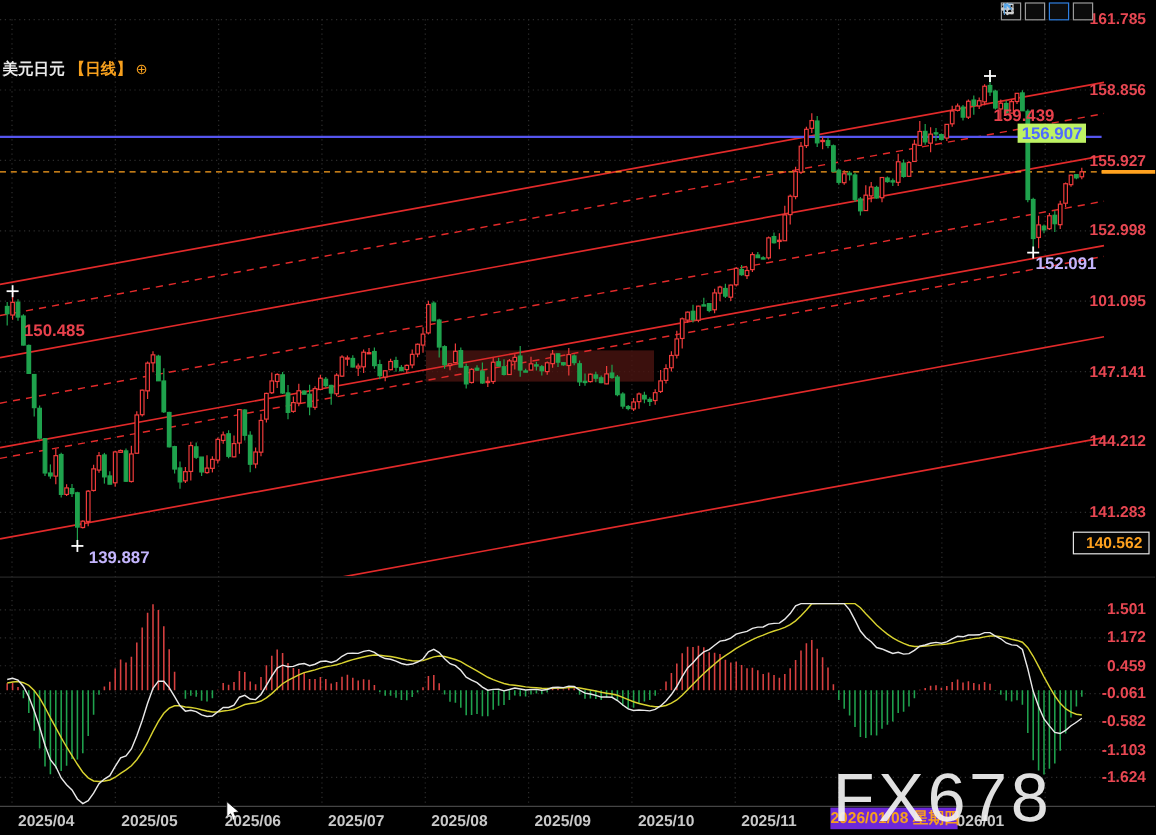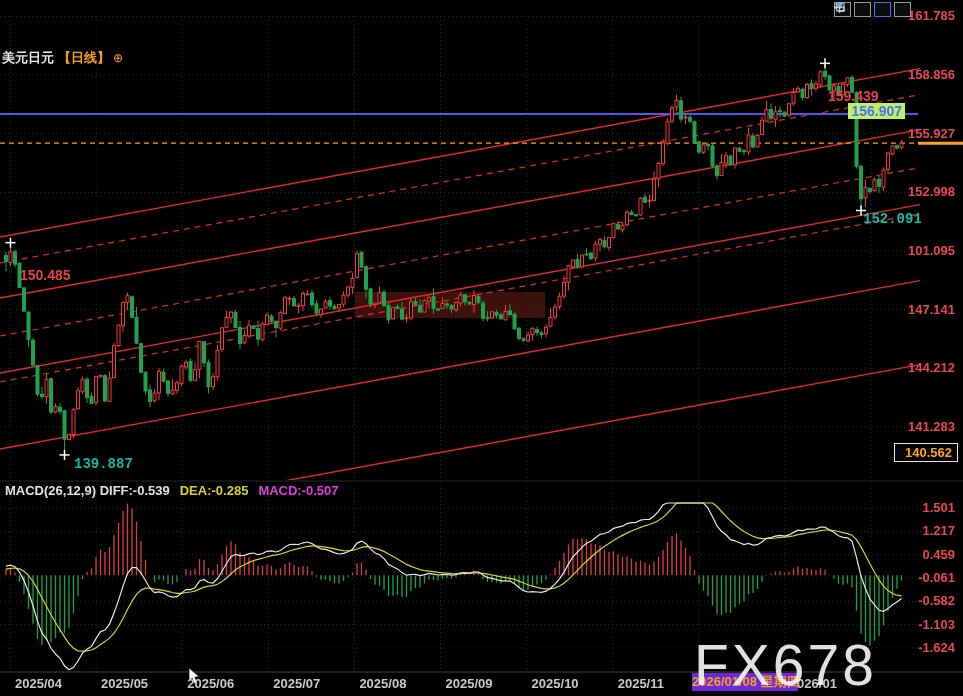--- a/index.html
+++ b/index.html
@@ -16,21 +16,21 @@
   #labels div{position:absolute;}
   .plabel{position:absolute;right:8px;width:90px;text-align:right;font-size:13px;font-weight:bold;
           color:#e84752;z-index:2;}
   .dlabel{position:absolute;top:676px;font-size:13px;font-weight:bold;color:#c9c9c9;z-index:2;}
   .blab{position:absolute;right:58px;top:103px;font-size:14px;font-weight:bold;color:#4f6bff;
         background:#bef264;padding:0 3px;z-index:2;}
   .pbox{position:absolute;right:5px;top:443px;font-size:13px;font-weight:bold;color:#ffa21f;
         border:1px solid #e5e5e5;background:#050505;padding:1px 5px 1px 10px;z-index:2;}
   .ann{position:absolute;font-size:14px;font-weight:bold;z-index:2;white-space:nowrap;}
   .ann-red{color:#e8414c;margin-top:37px;}
-  .ann-green{color:#14b8a6;font-family:Liberation Mono, monospace;}
+  .ann-green{color:#c4b5fd;}
   .xbadge{position:absolute;left:692px;top:673px;width:106px;font-size:13px;font-weight:bold;
           color:#f7a01d;background:#6d28d9;text-align:center;z-index:3;white-space:nowrap;}
   .macdheader{position:absolute;left:5px;top:483px;font-size:13px;font-weight:bold;z-index:2;white-space:nowrap;}
   .mh-w{color:#e2e2e2;} .mh-y{color:#d8d22f;margin-left:10px;} .mh-m{color:#e23ae2;margin-left:10px;}
   .watermark{position:absolute;left:694px;top:632px;font-size:57px;font-weight:normal;
              color:#f2f2f2;opacity:.93;letter-spacing:3px;z-index:4;}
   svg{position:absolute;left:0;top:0;}
 </style>
 </head>
 <body>
@@ -755,21 +755,21 @@
   <div id="labels">
       <div class="plabel" style="top: 8.33213px;">161.785</div>
       <div class="plabel" style="top: 67px;">158.856</div>
       <div class="plabel" style="top: 125.668px;">155.927</div>
       <div class="plabel" style="top: 184.336px;">152.998</div>
       <div class="plabel" style="top: 242.984px;">101.095</div>
       <div class="plabel" style="top: 301.651px;">147.141</div>
       <div class="plabel" style="top: 360.319px;">144.212</div>
       <div class="plabel" style="top: 418.987px;">141.283</div>
       <div class="plabel" style="top: 500.205px;">1.501</div>
-      <div class="plabel" style="top: 523.494px;">1.217</div>
+      <div class="plabel" style="top: 523.494px;">1.172</div>
       <div class="plabel" style="top: 546.783px;">0.459</div>
       <div class="plabel" style="top: 570.027px;">-0.061</div>
       <div class="plabel" style="top: 593.315px;">-0.582</div>
       <div class="plabel" style="top: 616.604px; margin-left: 34px;">-1.103</div>
       <div class="plabel" style="top: 639.893px;">-1.624</div>
       <div class="dlabel" style="left: 15px;">2025/04</div>
       <div class="dlabel" style="left: 101.1px;">2025/05</div>
       <div class="dlabel" style="left: 187.2px;">2025/06</div>
       <div class="dlabel" style="left: 273.3px;">2025/07</div>
       <div class="dlabel" style="left: 359.4px;">2025/08</div>
@@ -783,18 +783,15 @@
   <div class="blab">156.907</div>
   <div class="pbox">140.562</div>
 
   <div class="ann ann-red" style="left:20px;top:230px">150.485</div>
   <div class="ann ann-red" style="left:828px;top:51px">159.439</div>
   <div class="ann ann-green" style="left:74px;top:456px">139.887</div>
   <div class="ann ann-green" style="left:863px;top:211px">152.091</div>
 
   <div class="xbadge">2026/01/08 星期四</div>
 
-  <div class="macdheader">
-    <span class="mh-w"><span>MACD(26,12,9)</span> <span>DIFF:-0.539</span></span><span class="mh-y">DEA:-0.285</span><span class="mh-m">MACD:-0.507</span>
-  </div>
 
   <div class="watermark">FX678</div>
 </div>
 
 </body></html>

